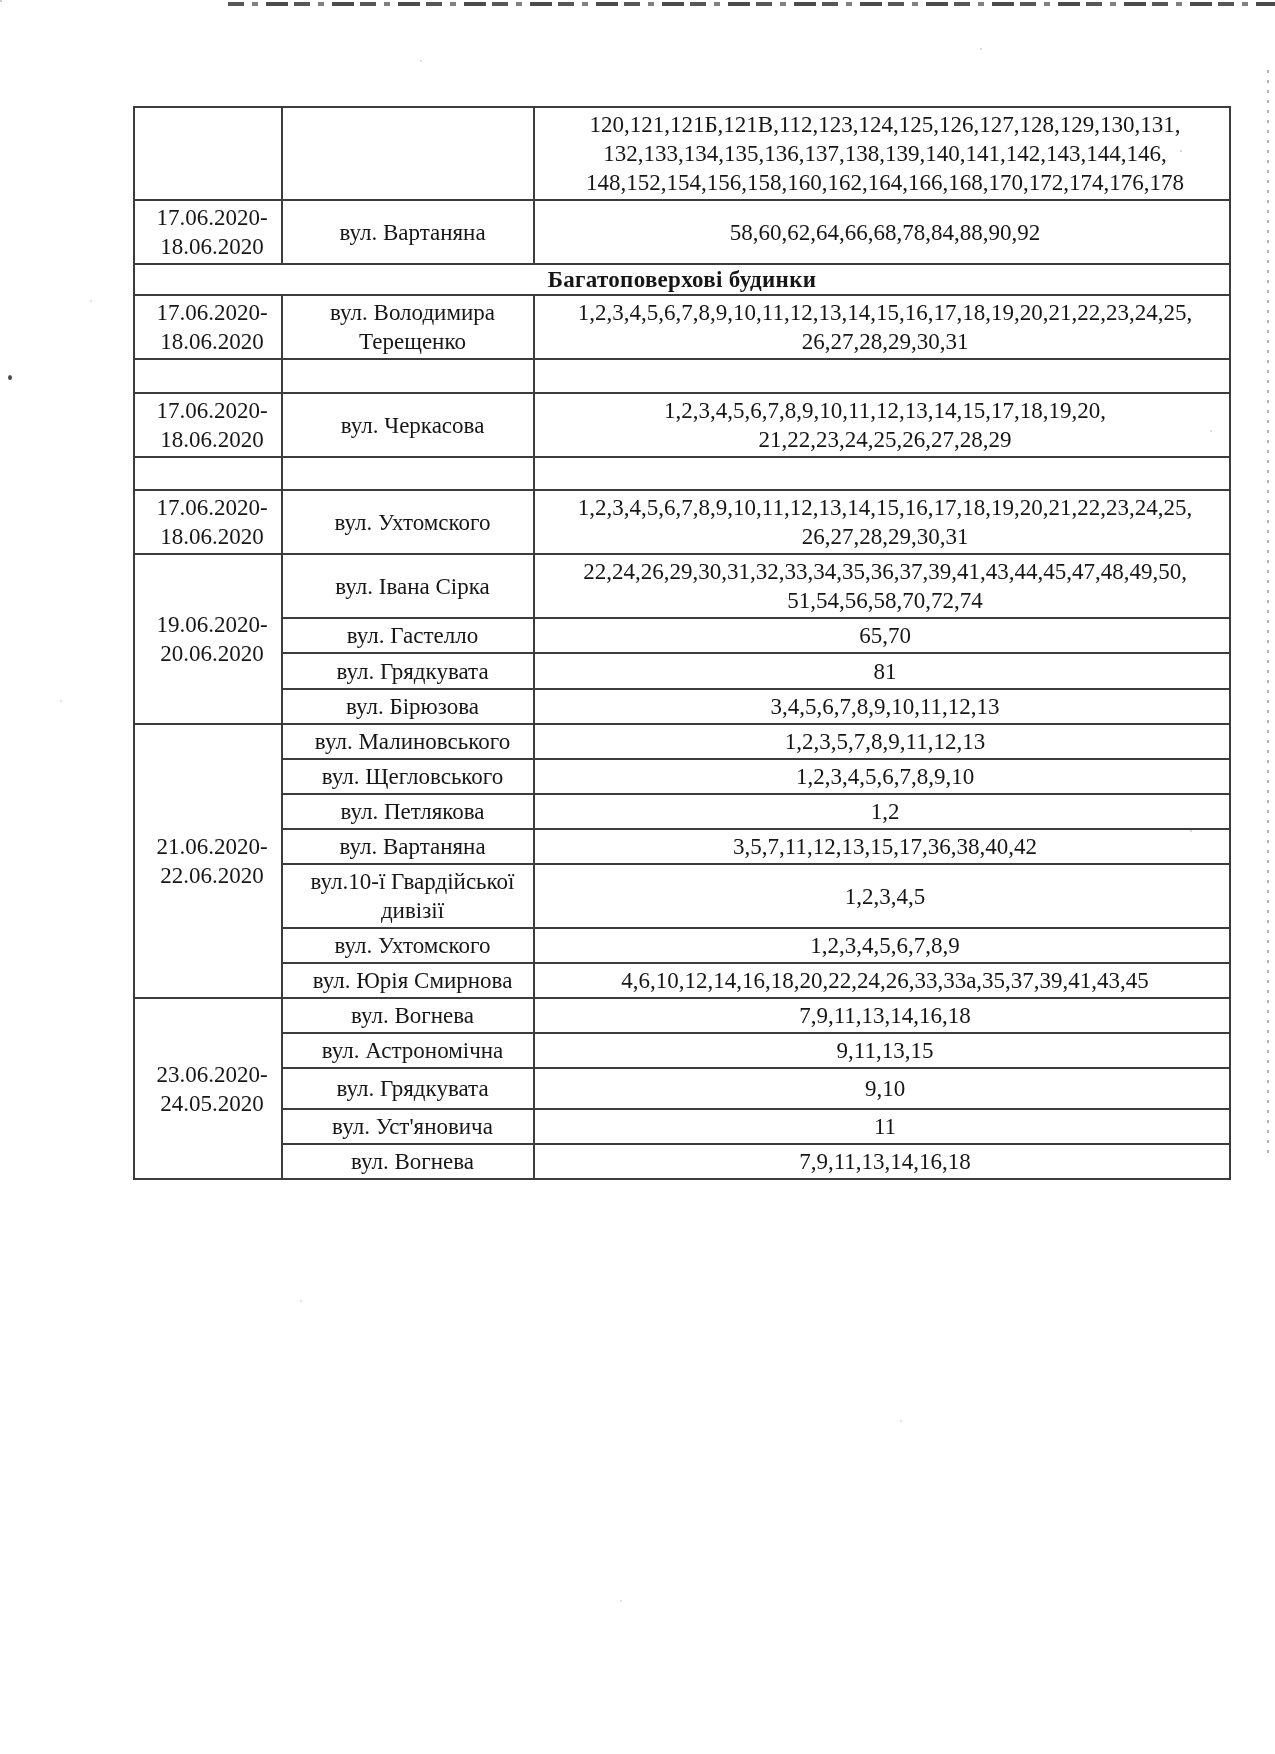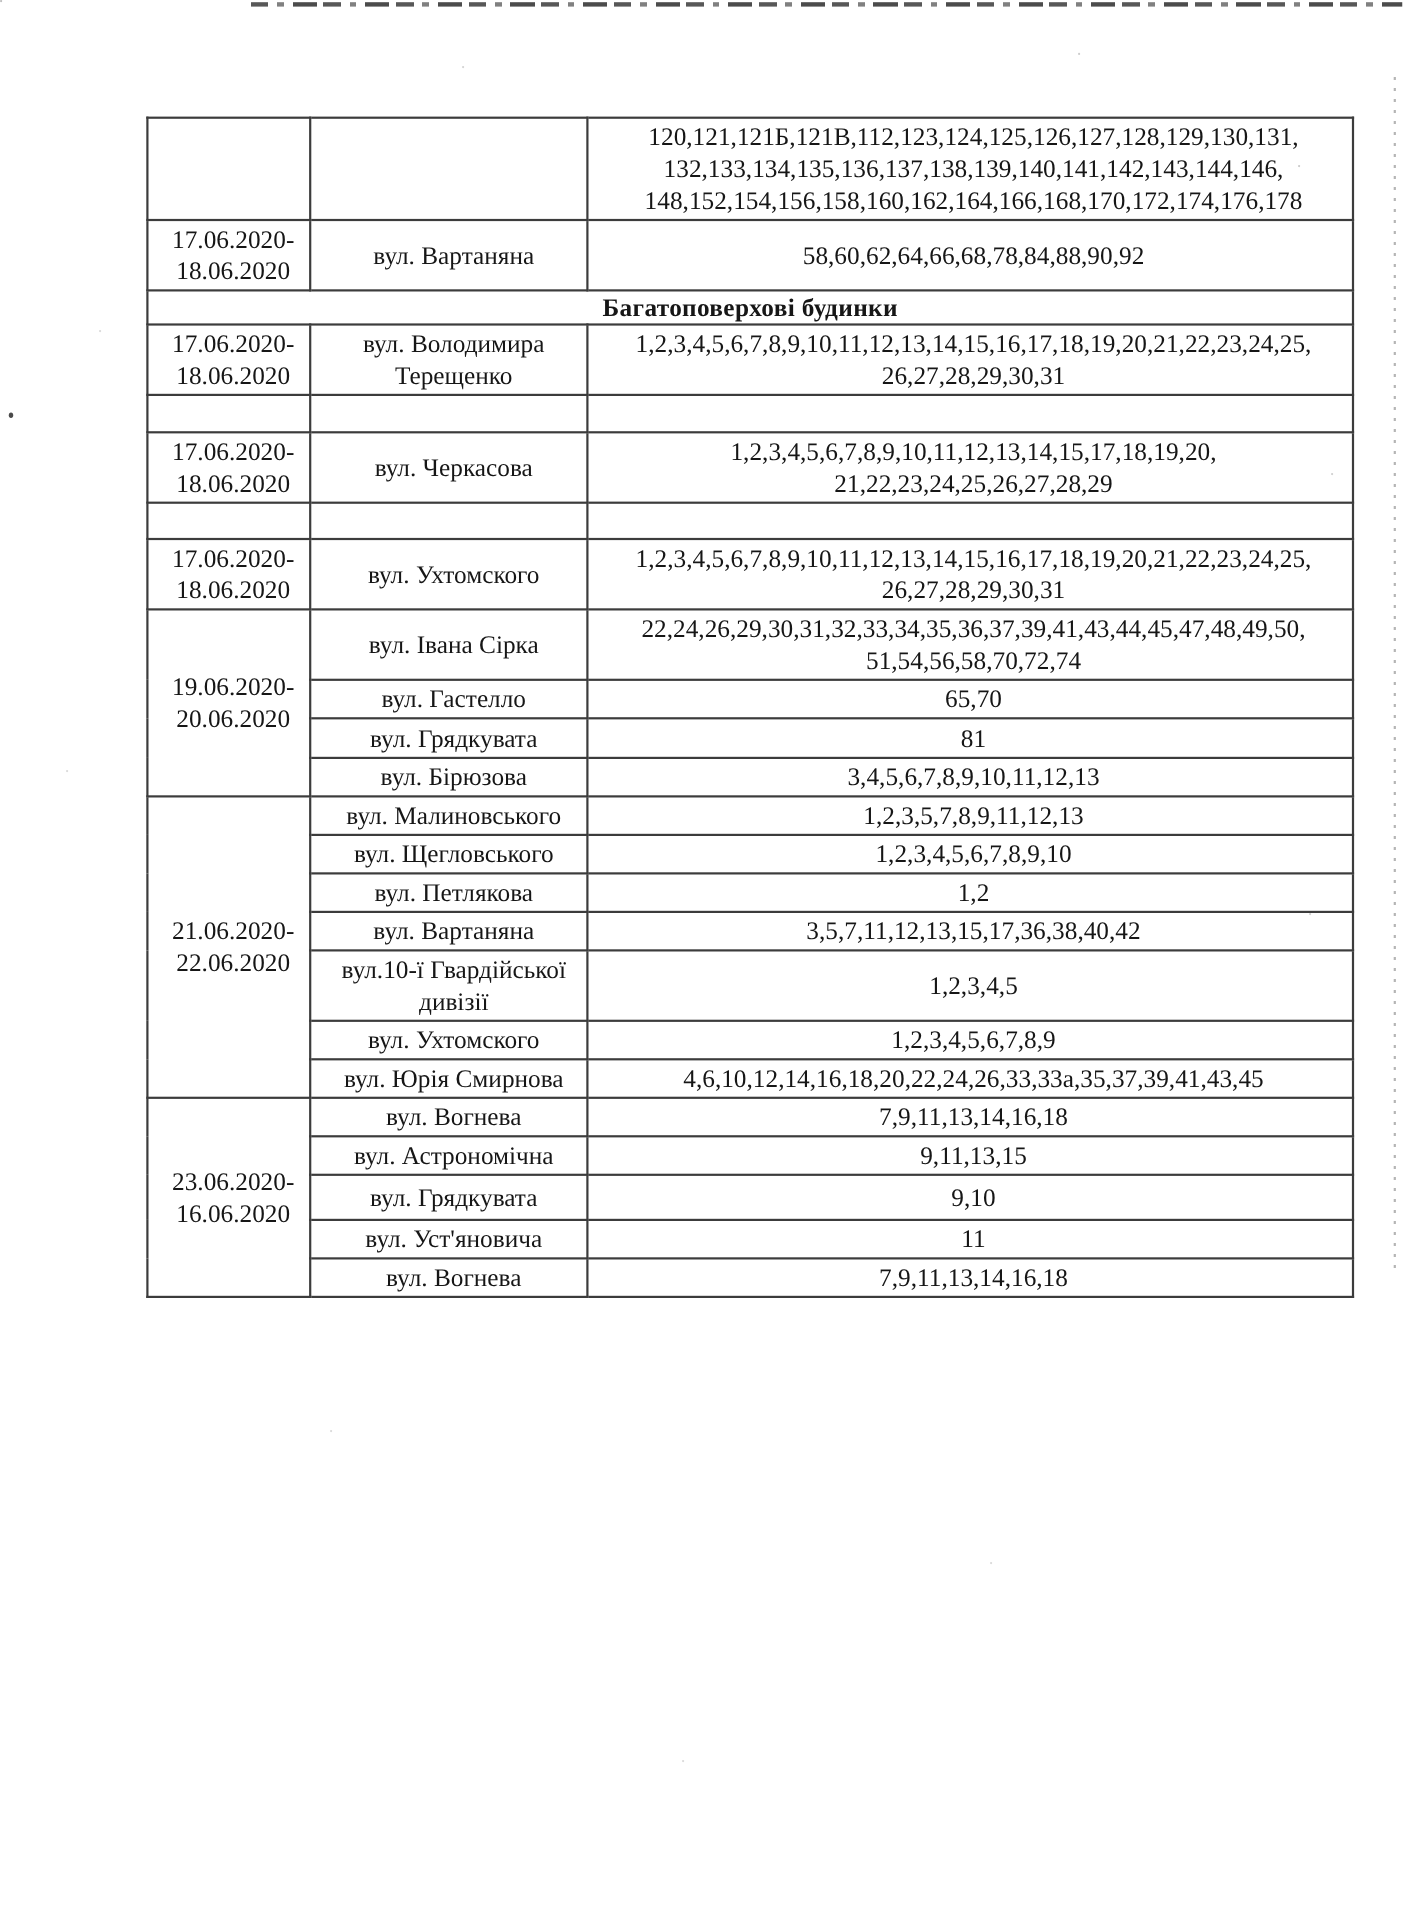--- a/index.html
+++ b/index.html
@@ -265,21 +265,21 @@
       <div class="ln">вул. Юрія Смирнова</div>
     </td>
     <td class="c-nums">
       <div class="ln">4,6,10,12,14,16,18,20,22,24,26,33,33а,35,37,39,41,43,45</div>
     </td>
   </tr>
 
   <tr style="height:31px">
     <td class="c-date" rowspan="5">
       <div class="ln">23.06.2020-</div>
-      <div class="ln">16.06.2020</div>
+      <div class="ln">24.05.2020</div>
     </td>
     <td class="c-street">
       <div class="ln">вул. Вогнева</div>
     </td>
     <td class="c-nums">
       <div class="ln">7,9,11,13,14,16,18</div>
     </td>
   </tr>
   <tr style="height:33px">
     <td class="c-street">

